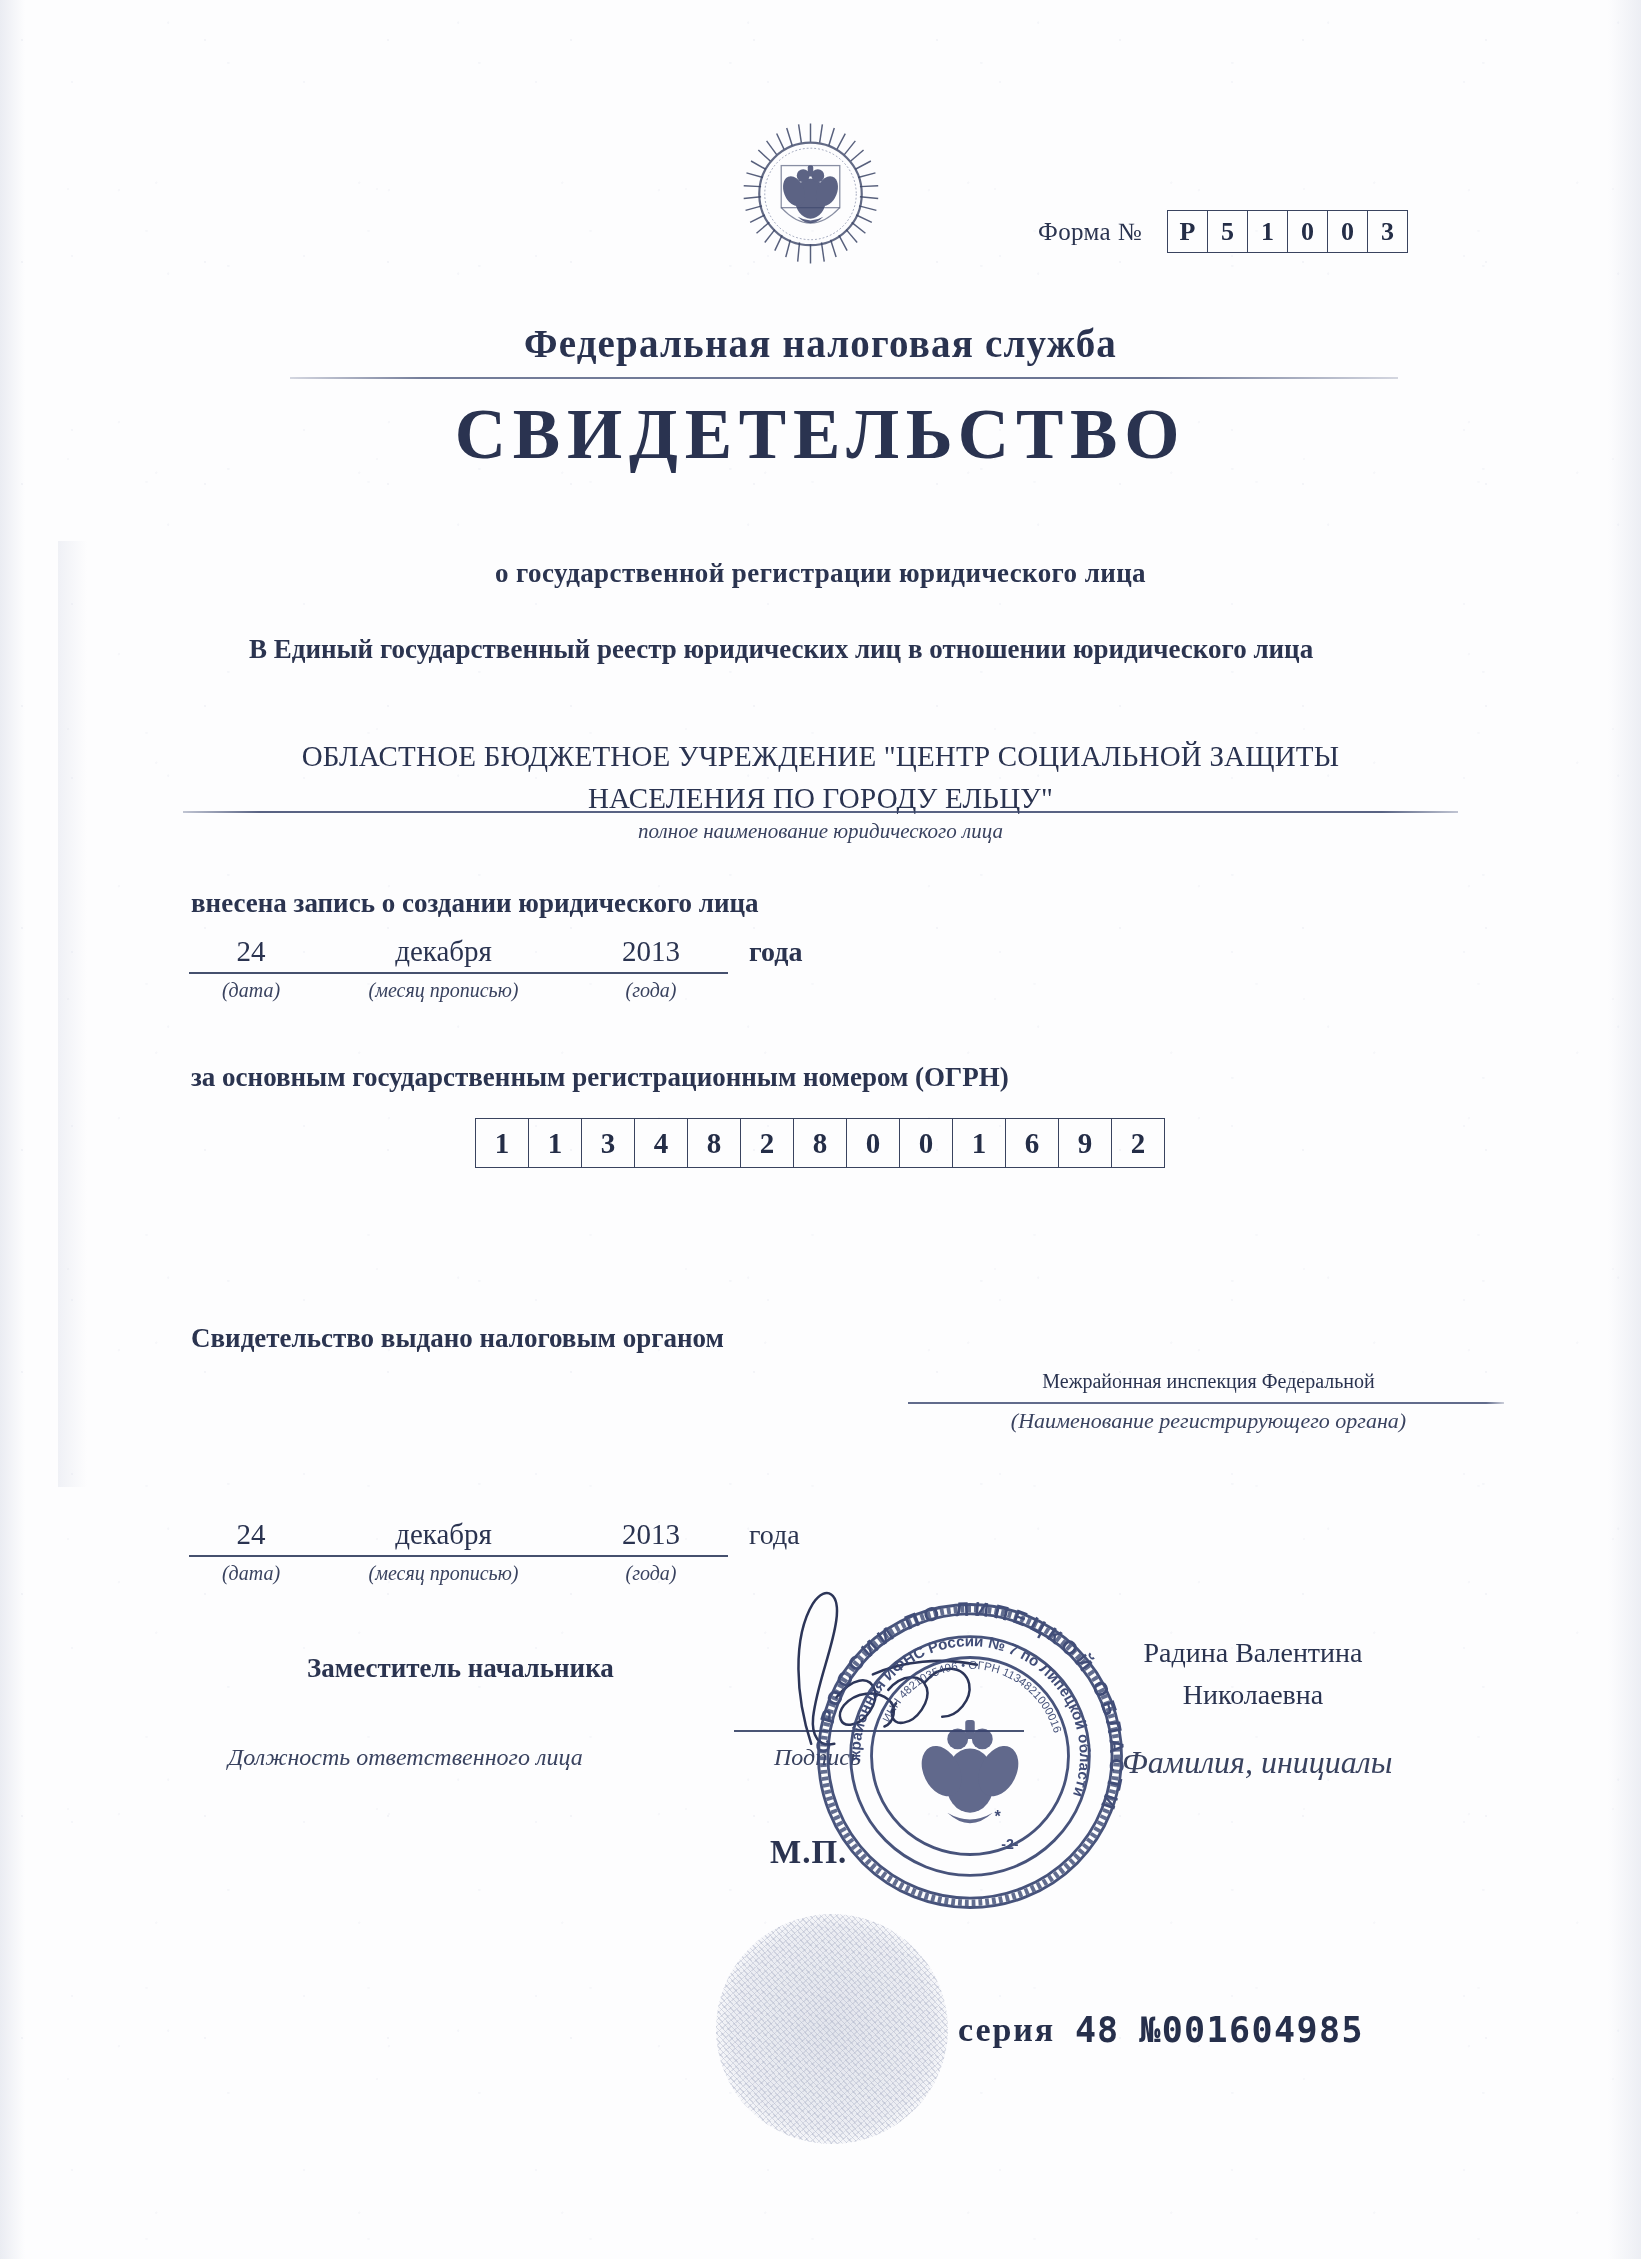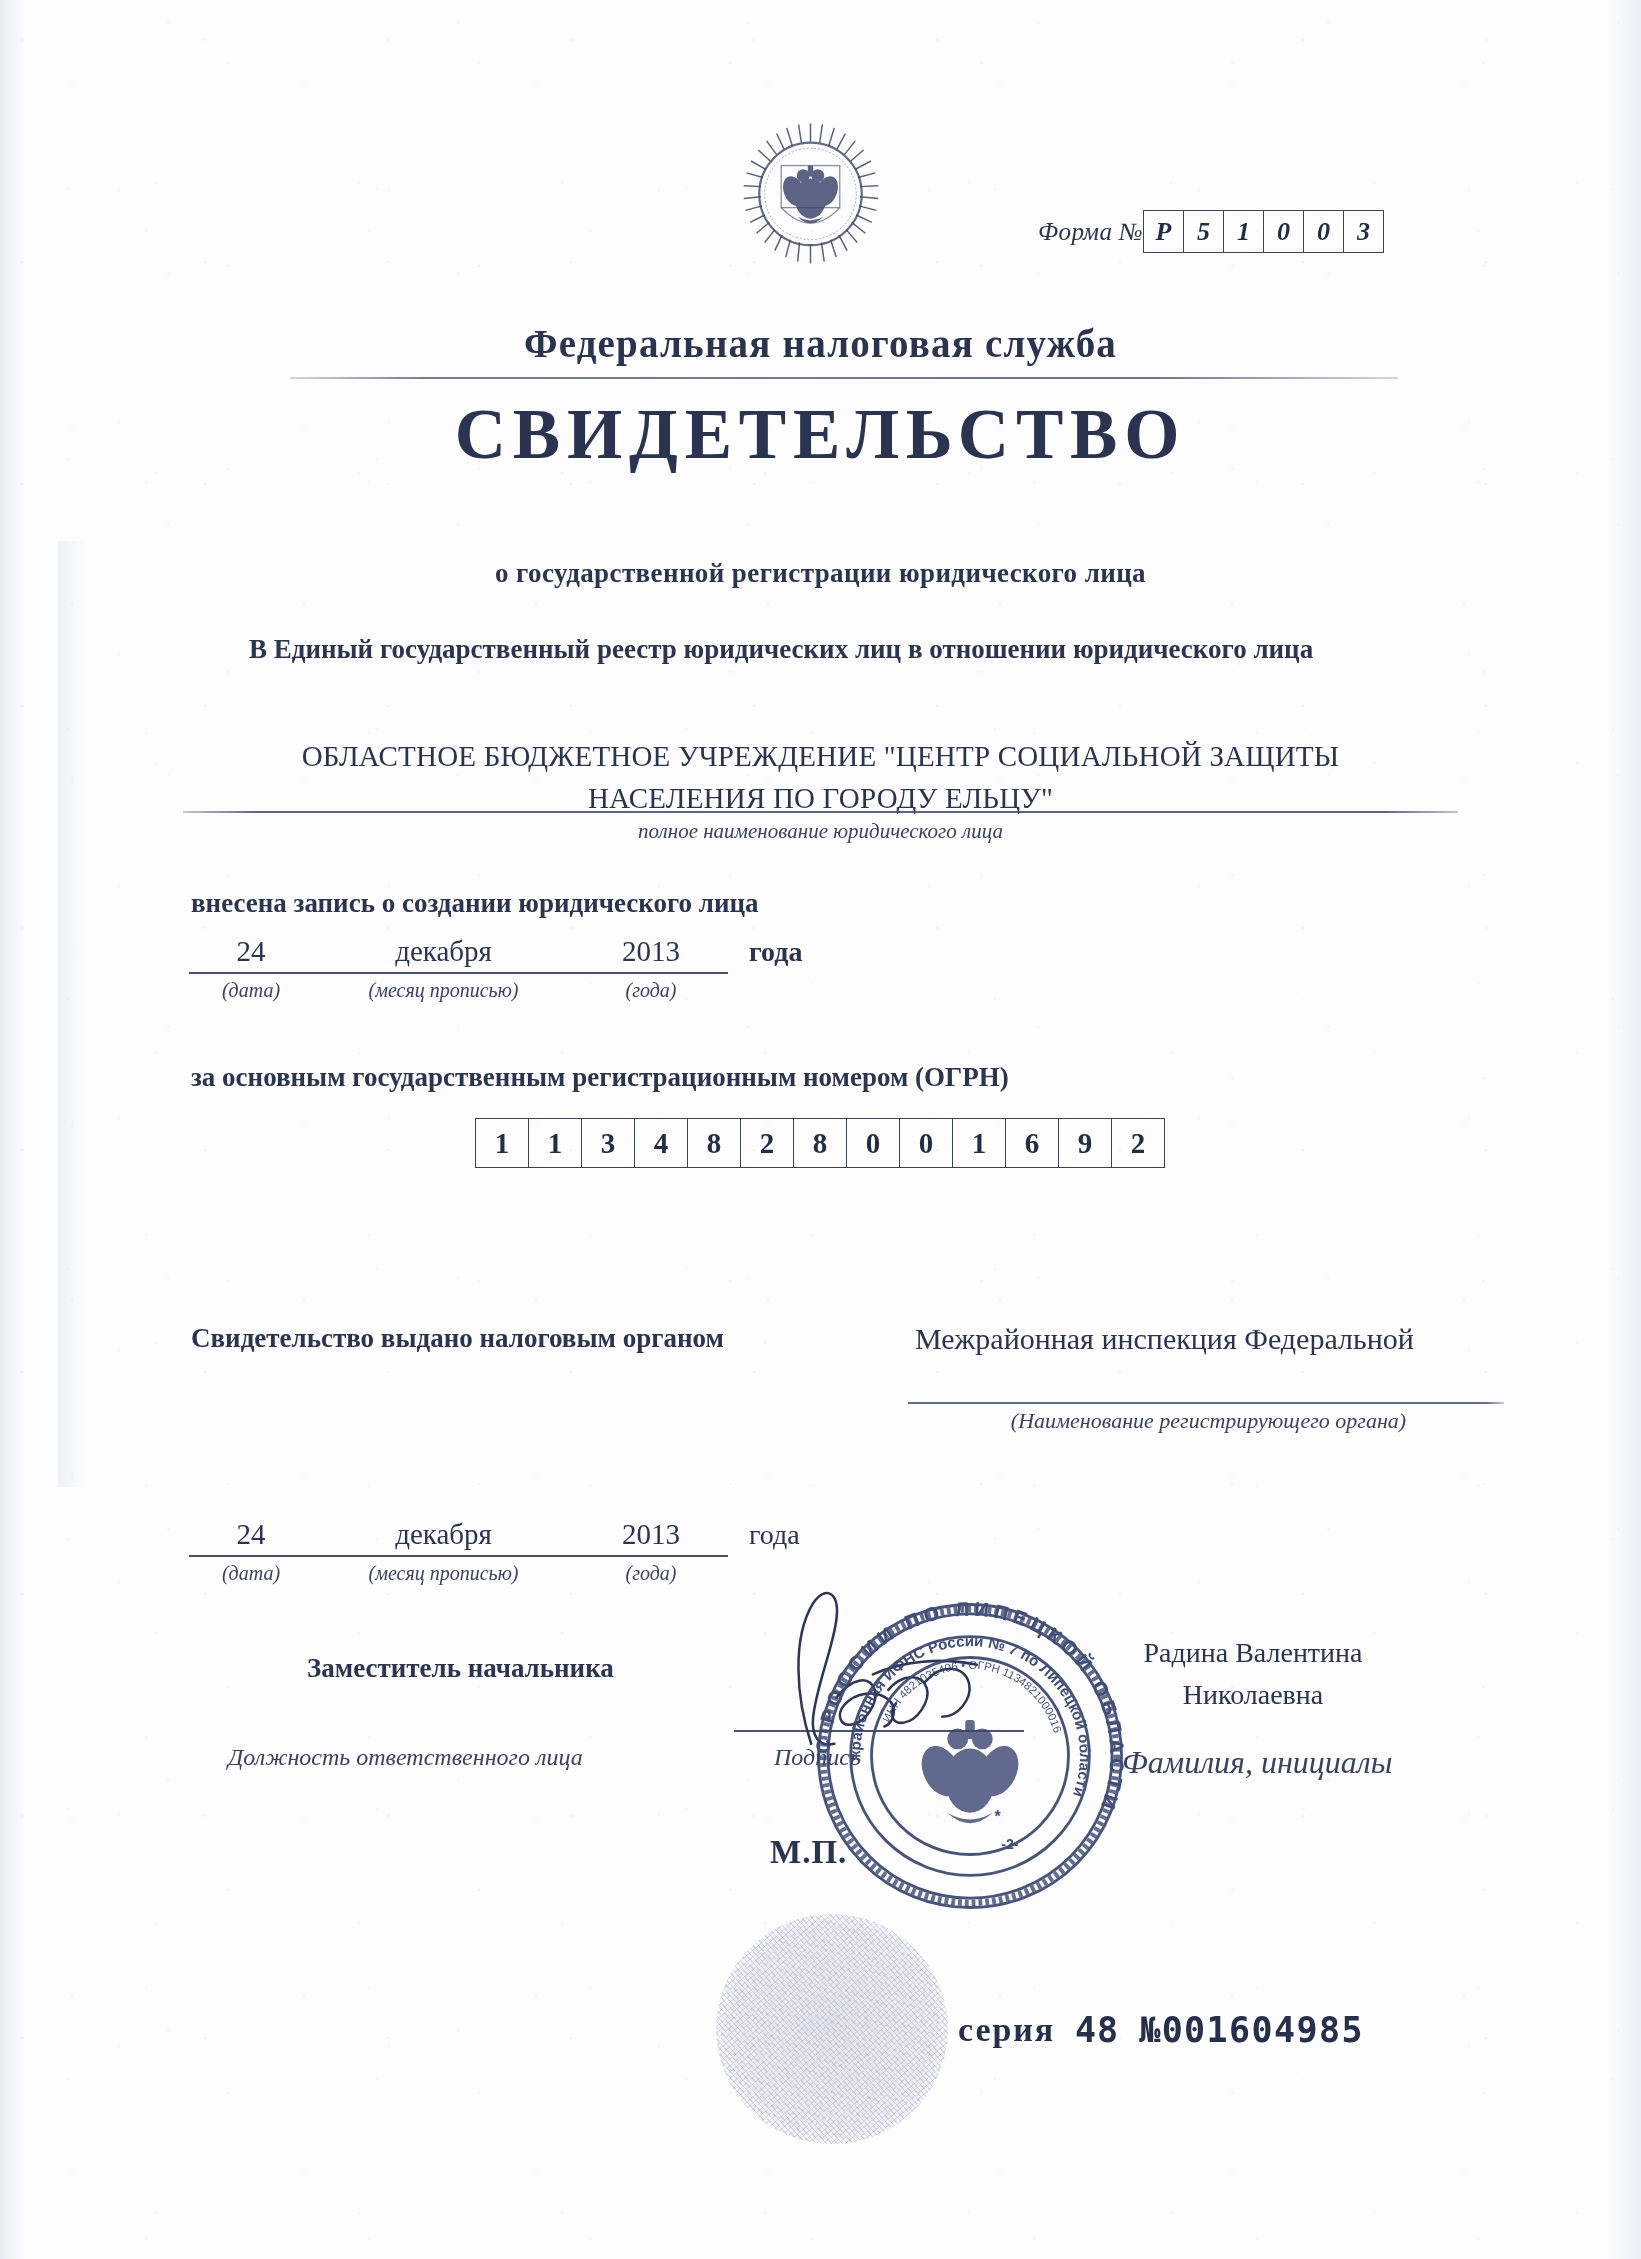--- a/index.html
+++ b/index.html
@@ -71,21 +71,21 @@
     height: 183px;
   }
   .emblem svg { width: 100%; height: 100%; display: block; }
 
   .form-row {
     position: absolute;
     left: 1038px;
     top: 210px;
     display: flex;
     align-items: center;
-    font-style: italic;
+    gap: 25px;
   }
   .form-label {
     font-size: 25px;
     letter-spacing: 0.4px;
     color: #2b3450;
     white-space: nowrap;
   }
   .form-boxes {
     display: flex;
     border: 1.9px solid #3a4karbon;
@@ -296,22 +296,23 @@
     left: 191px;
     top: 1323px;
     font-size: 27px;
     font-weight: 700;
     color: #2b3450;
   }
   .authority {
     position: absolute;
     left: 915px;
     width: 587px;
-    top: 1317px;
-    font-size: 30px;
+    top: 1367px;
+    text-align: center;
+    font-size: 20px;
     line-height: 1.48;
     color: #2a3350;
   }
   .authority-rule {
     position: absolute;
     left: 908px;
     right: 137px;
     top: 1402px;
     height: 1.9px;
     background: linear-gradient(90deg,

